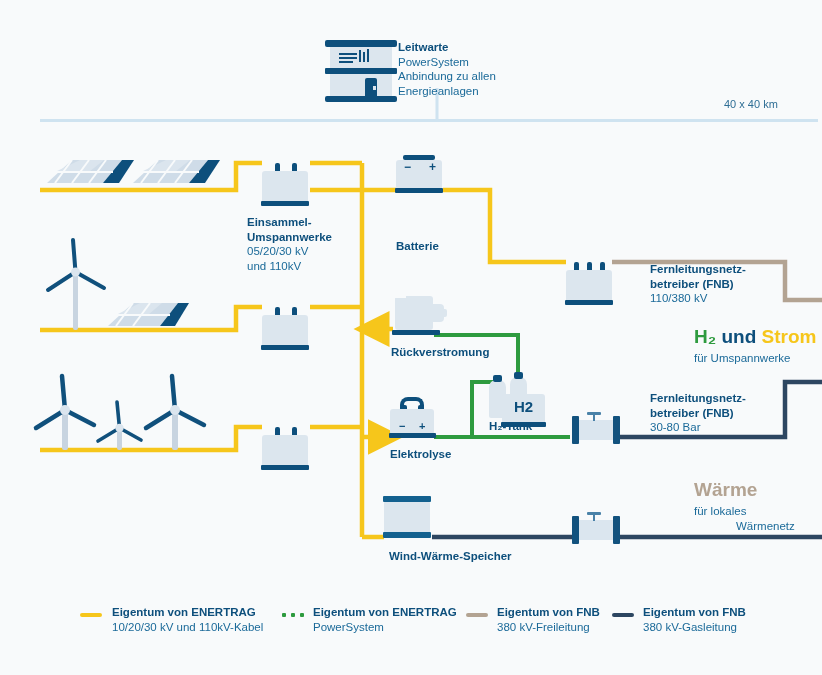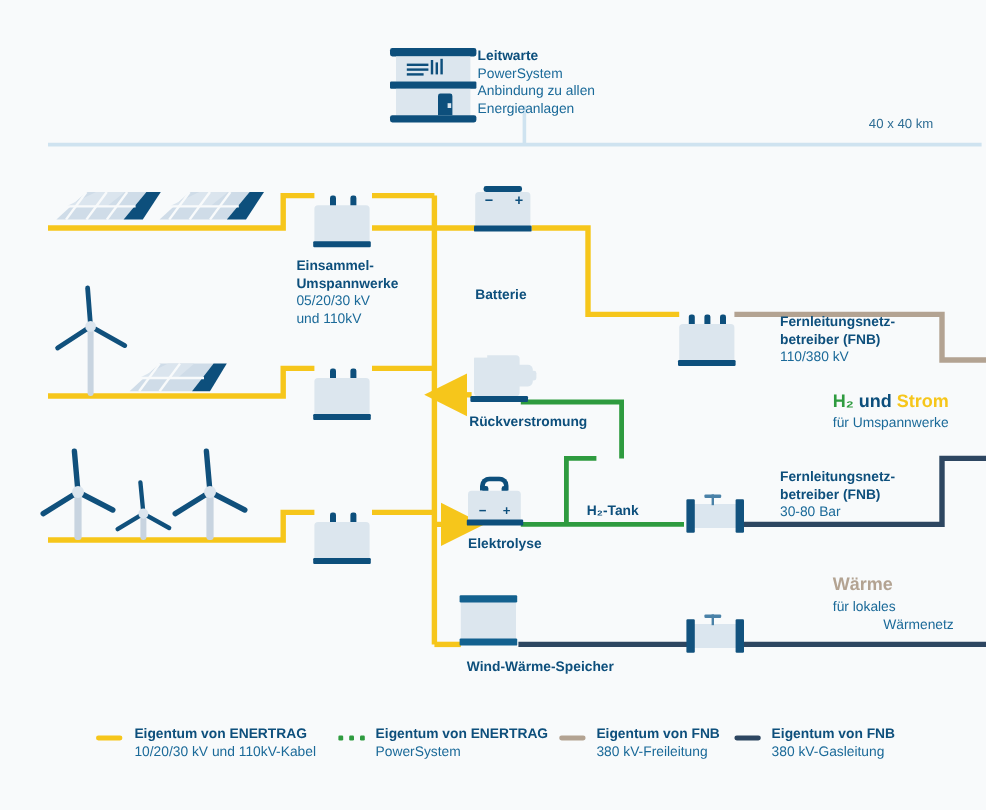--- a/index.html
+++ b/index.html
@@ -13,21 +13,21 @@
   }
   #stage{position:absolute;left:0;top:0;width:822px;height:675px;}
   svg#wires{position:absolute;left:0;top:0;width:822px;height:675px;}
 
   .lbl{position:absolute;color:#13618f;font-size:11.5px;line-height:14.5px;white-space:nowrap;}
   .lbl b{display:block;color:#0d4f7c;font-weight:bold;}
   .lbl .sub{color:#1b6a99;font-weight:normal;}
 
   .node-title{position:absolute;color:#0d4f7c;font-weight:bold;font-size:11.5px;white-space:nowrap;}
 
-  .big{font-size:15px;font-weight:bold;}
+  .big{font-size:19px;font-weight:bold;}
   .h2col{color:#2e9b3f;}
   .stromcol{color:#f6c61b;}
   .warmecol{color:#b3a392;}
   .subline{color:#1b6a99;font-size:11.5px;font-weight:normal;line-height:15px;}
 
   
   .ico{position:absolute;}
 
   
   .trafo .body{position:absolute;left:0;top:8px;width:46px;height:32px;background:#dce6ee;border-radius:3px 3px 0 0;}
@@ -288,20 +288,31 @@
   <div class="ico elec" style="left:390px;top:395px;width:48px;height:44px;">
     <div class="arc"></div>
     <div class="rod" style="left:12px;top:10px;height:20px;"></div>
     <div class="rod" style="left:28px;top:10px;height:20px;"></div>
     <div class="body"></div>
       <div class="base"></div>
     <div class="pm" style="left:9px;">−</div>
       <div class="pm" style="left:29px;">+</div>
   </div>
 
+  <div class="ico h2t" style="left:489px;top:372px;width:60px;height:58px;">
+    <div class="cyl" style="left:0px;top:8px;height:38px;">
+        <div class="nk"></div>
+      </div>
+    <div class="cyl" style="left:21px;top:5px;height:26px;">
+        <div class="nk"></div>
+      </div>
+    <div class="box"></div>
+      <div class="boxbase"></div>
+    <div class="txt">H2</div>
+  </div>
 
   <div class="ico heat" style="left:384px;top:495px;width:48px;height:44px;">
     <div class="body"></div>
       <div class="cap"></div>
       <div class="base"></div>
   </div>
 
   <div class="ico valve" style="left:568px;top:412px;width:56px;height:34px;">
     <div class="box"></div>
       <div class="p" style="left:4px;"></div>

